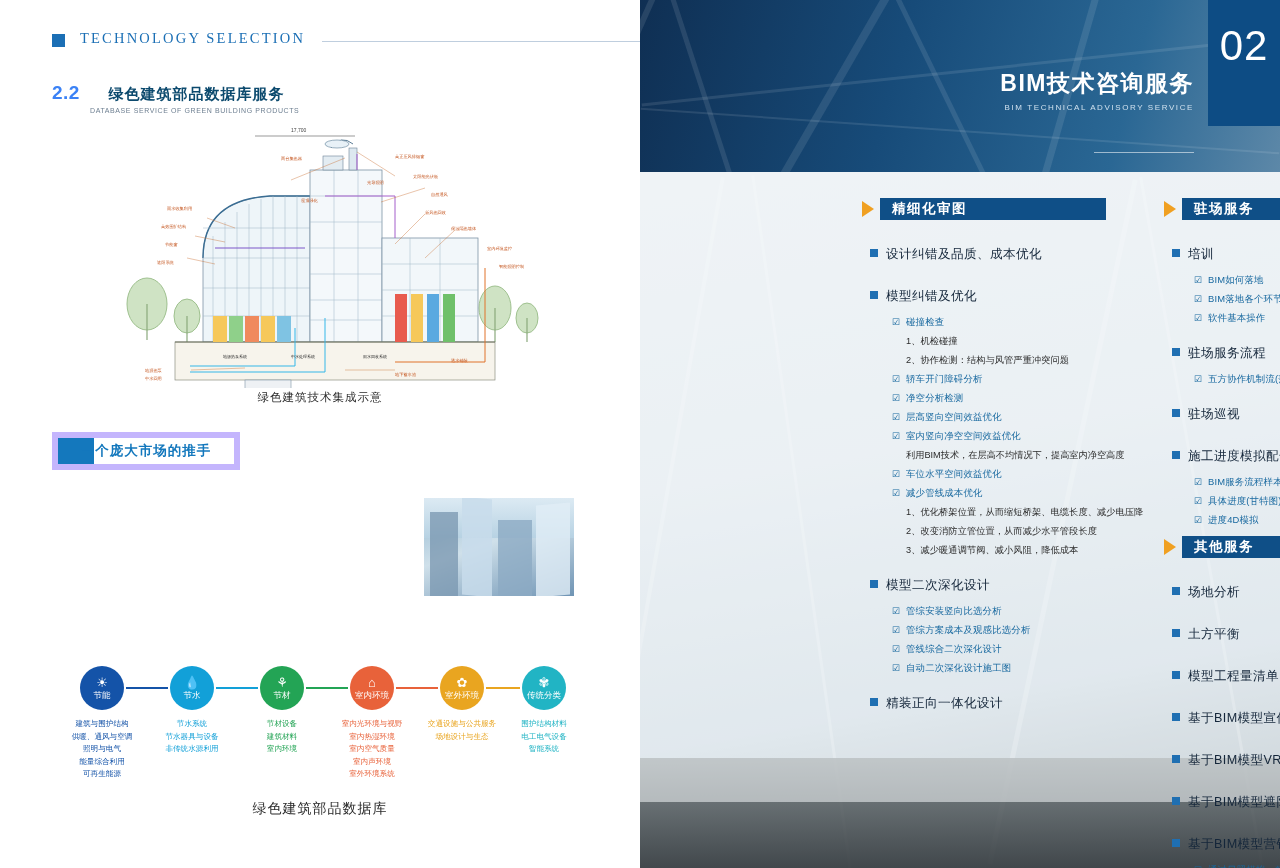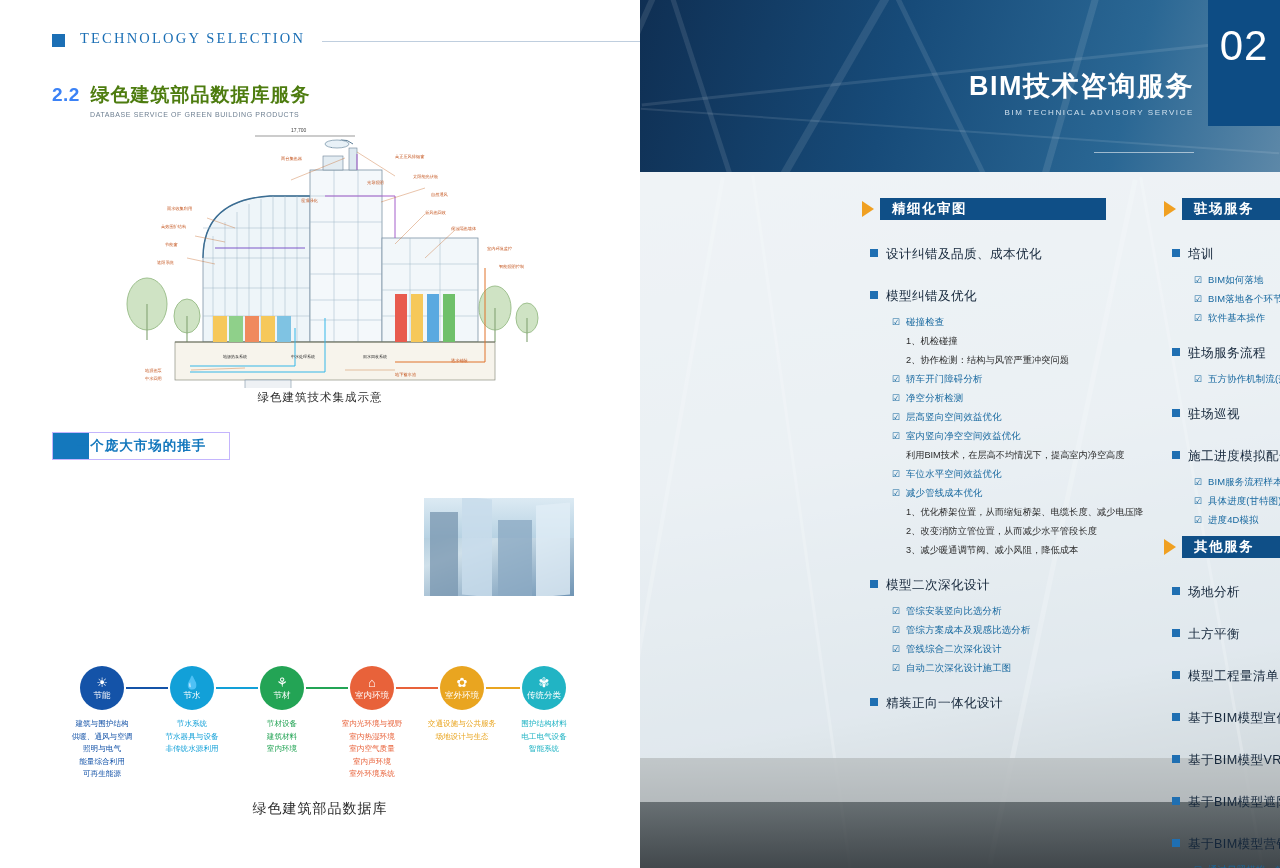--- a/index.html
+++ b/index.html
@@ -64,25 +64,25 @@
     left: 52px;
     top: 82px;
   }
   .sec-title .num {
     font-size: 19px;
     font-weight: bold;
     color: #3b82f6;
     letter-spacing: .5px;
   }
   .sec-title .cn {
-    font-size: 19px;
+    font-size: 15px;
     font-weight: bold;
-    color: #4d7c0f;
+    color: #0c4a6e;
     letter-spacing: 1px;
-    margin-left: 6px;
+    margin-left: 24px;
   }
   .sec-title .en {
     font-size: 7px;
     color: #6d7f91;
     letter-spacing: .6px;
     margin-top: 3px;
     margin-left: 38px;
   }
 
   
@@ -103,21 +103,21 @@
     color: #2a2a2a;
     letter-spacing: 1px;
   }
 
   .market-banner {
     position: absolute;
     left: 52px;
     top: 432px;
     width: 176px;
     height: 26px;
-    border: 1px solid #c4b5fd;
+    border: 6px solid #c4b5fd;
     color: #1478bd;
     font-size: 13.5px;
     font-weight: bold;
     letter-spacing: 1px;
     display: flex;
     align-items: center;
     justify-content: center;
     background: #ffffff;
   }
   .market-banner .fillbar {
@@ -270,21 +270,21 @@
     font-family: "Liberation Sans", sans-serif;
   }
   .rp-title {
     position: absolute;
     right: 86px;
     top: 68px;
     text-align: right;
     color: #fff;
   }
   .rp-title .cn {
-    font-size: 27px;
+    font-size: 23px;
     font-weight: bold;
     letter-spacing: 1.5px;
   }
   .rp-title .en {
     font-size: 8px;
     letter-spacing: 1.6px;
     color: #cfe0ee;
     margin-top: 4px;
   }
   .rp-rule {

